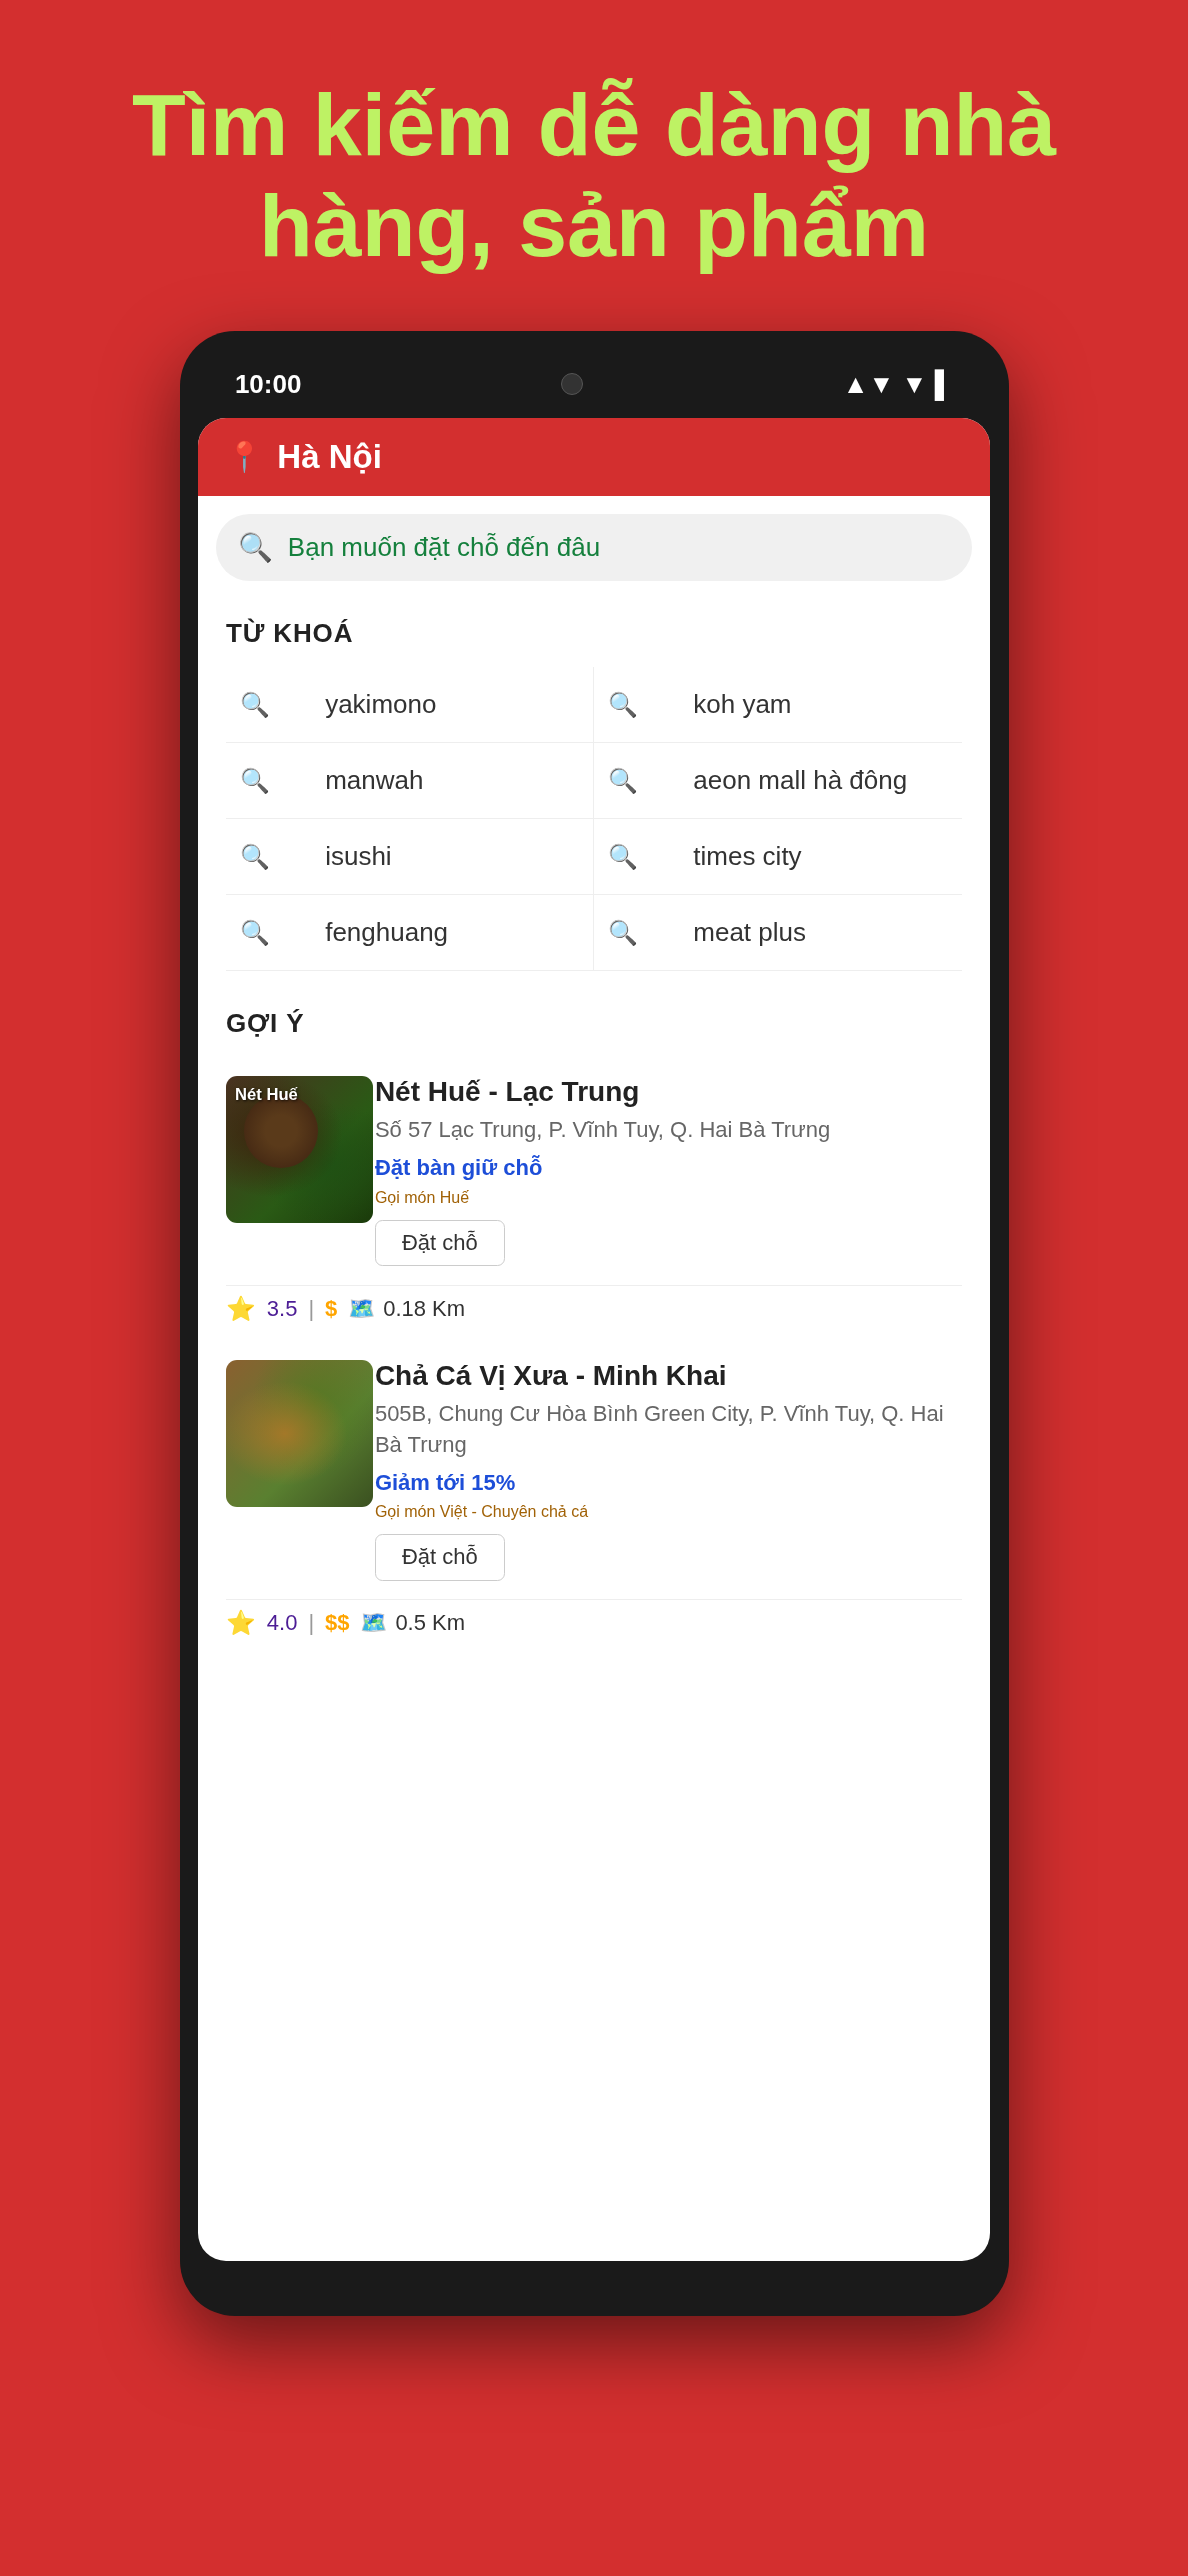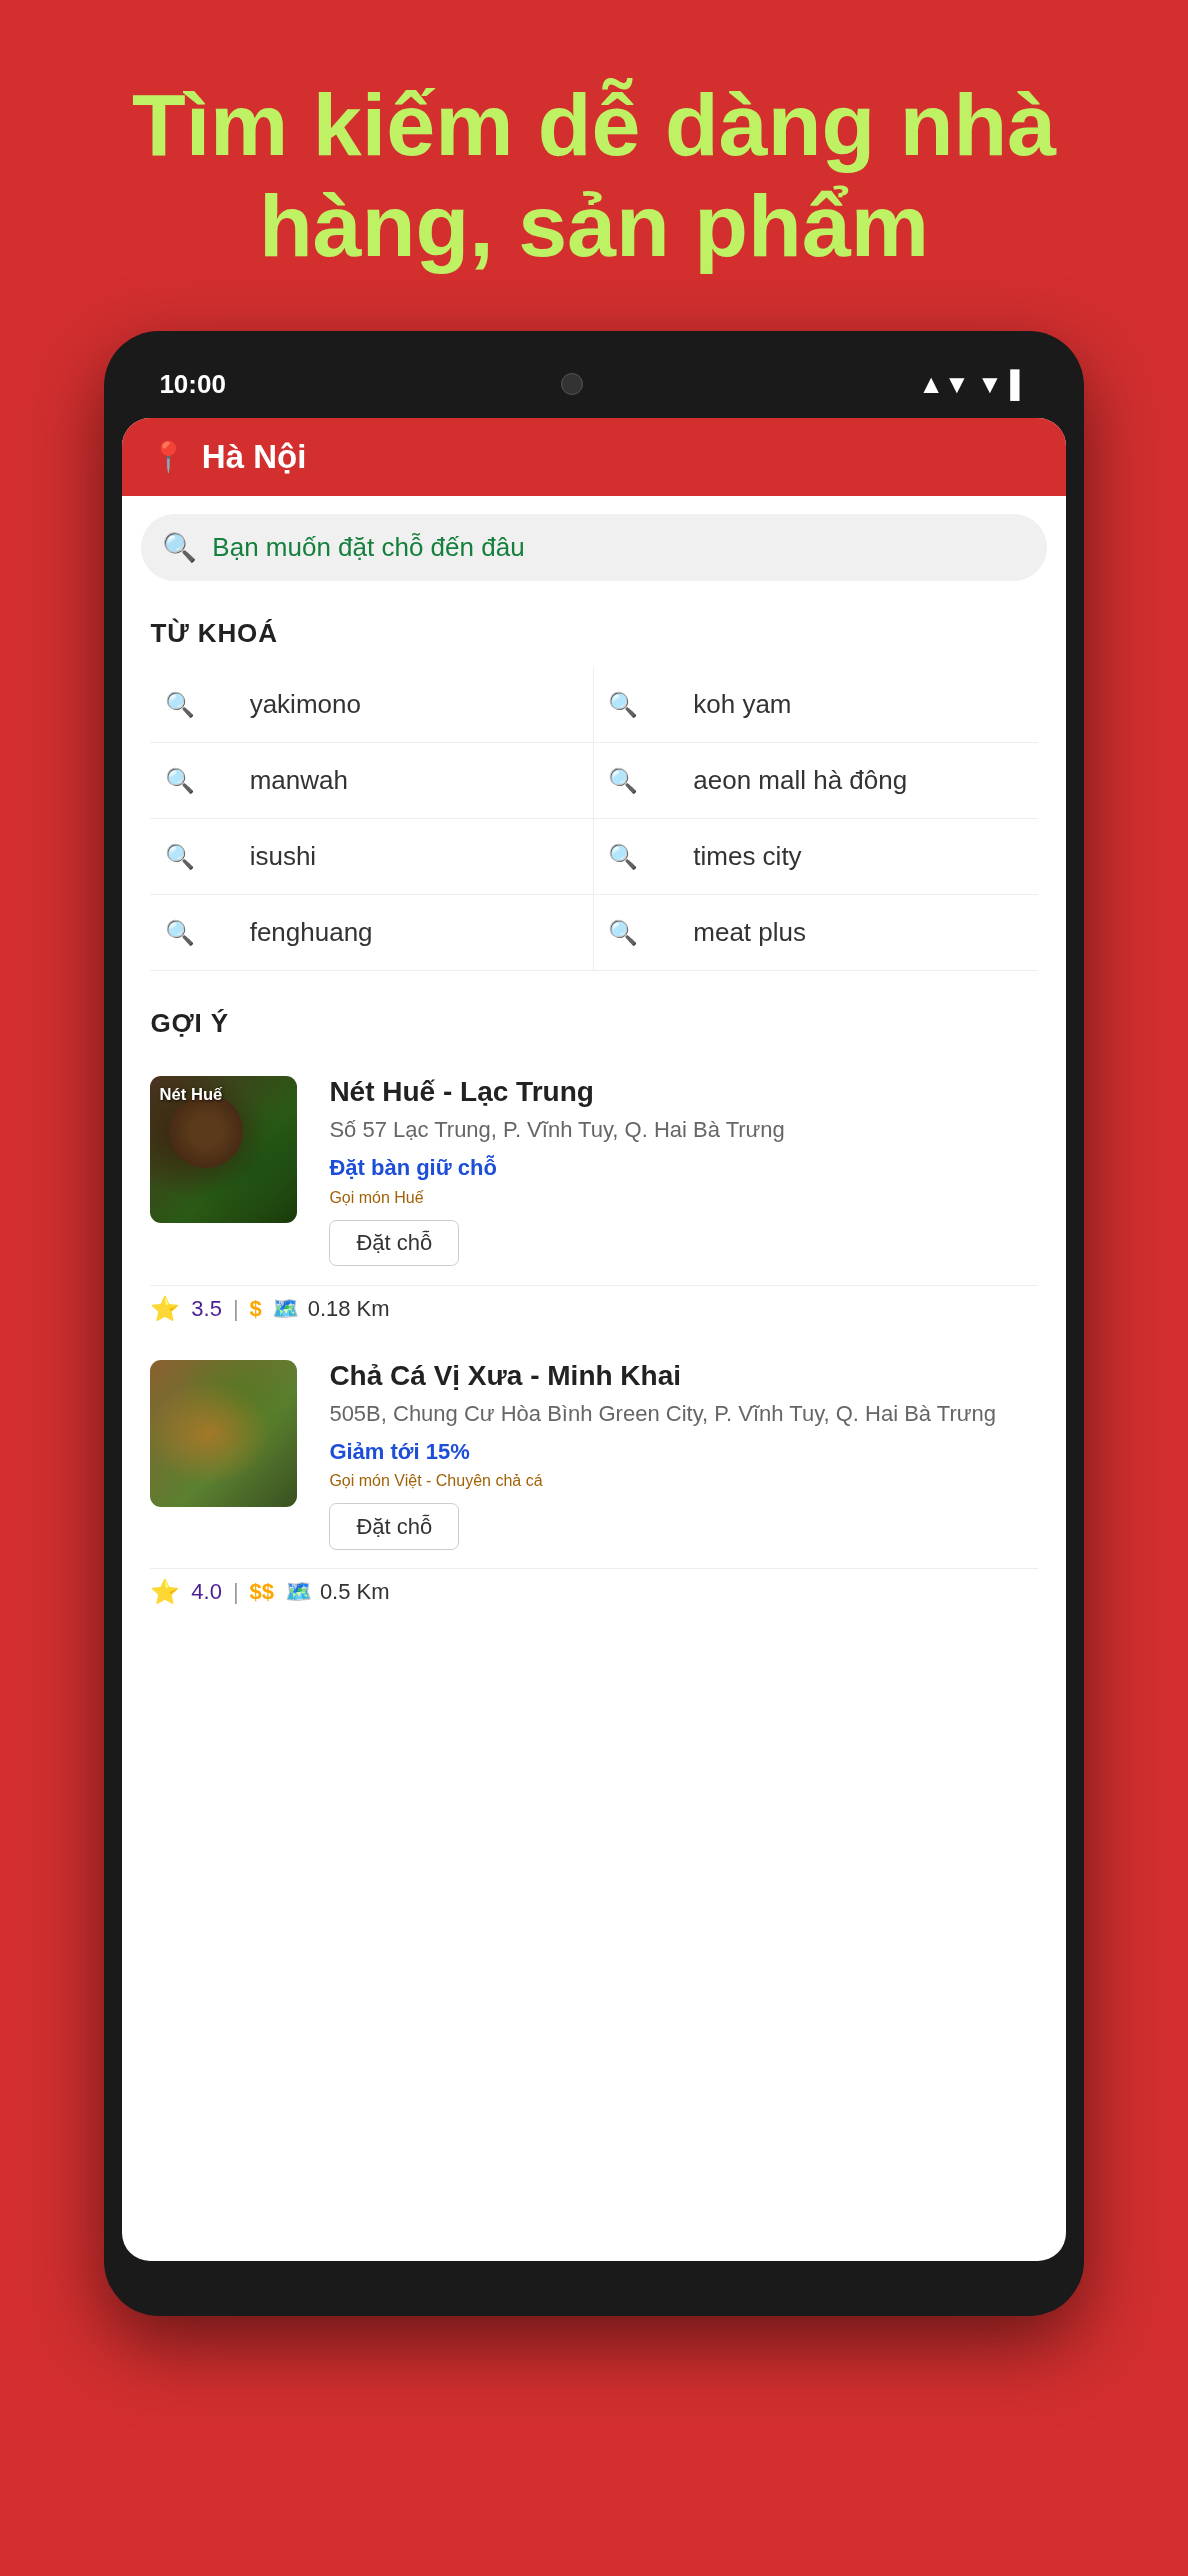--- a/index.html
+++ b/index.html
@@ -23,21 +23,21 @@
 
     .hero-title {
       color: #bef264;
       font-size: 88px;
       font-weight: 900;
       text-align: center;
       line-height: 1.15;
     }
 
     .phone-wrapper {
-      width: 980px;
+      width: 829px;
       background: #1a1a1a;
       border-radius: 55px;
       padding: 28px 18.4px 55px 18.4px;
       box-shadow: 0 28px 74px rgba(0,0,0,0.5);
     }
 
     .phone-status-bar {
       display: flex;
       justify-content: space-between;
       align-items: center;
@@ -151,21 +151,21 @@
     .keyword-item:nth-child(7) {
       border-right: 0.9px solid #eee;
     }
 
     .suggestions-section {
       padding: 28px 28px 9.2px 28px;
     }
 
     .restaurant-card {
       display: flex;
-      gap: 32px;
+      gap: 2px;
       padding: 18.4px 0;
       border-bottom: 0.9px solid #eee;
     }
 
     .restaurant-image {
       width: 147px;
       height: 147px;
       border-radius: 11px;
       flex-shrink: 0;
       overflow: hidden;

